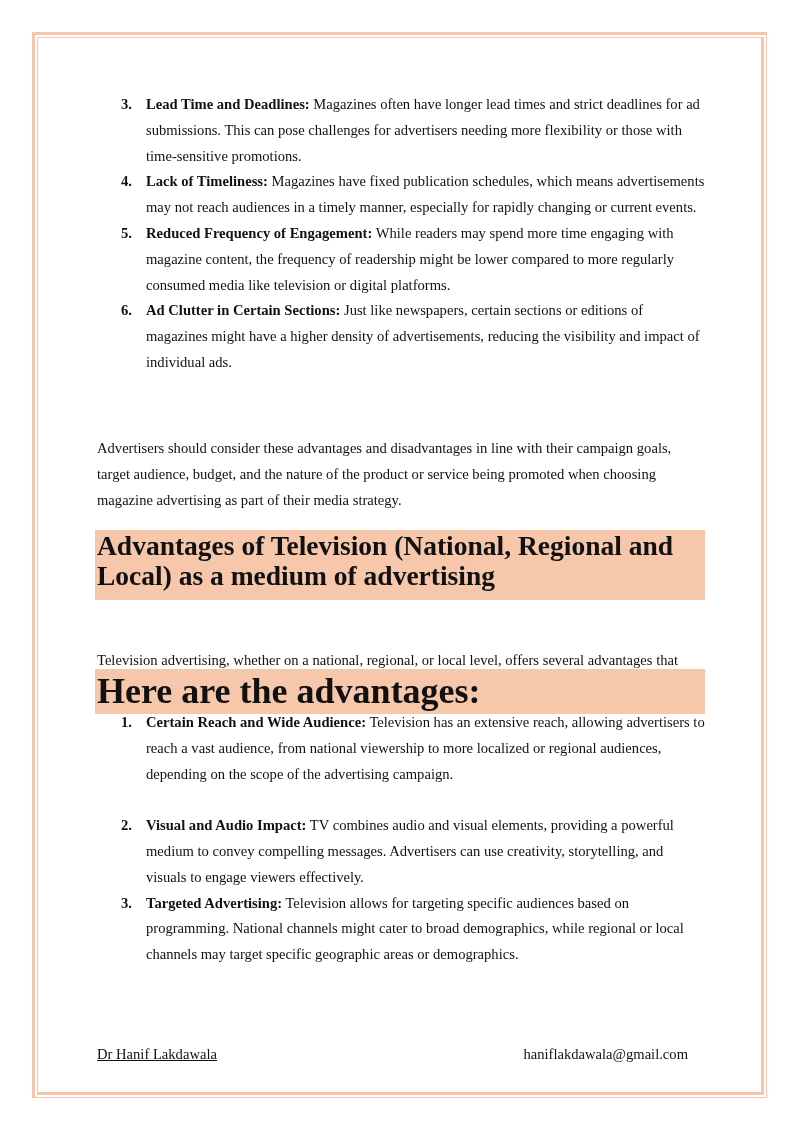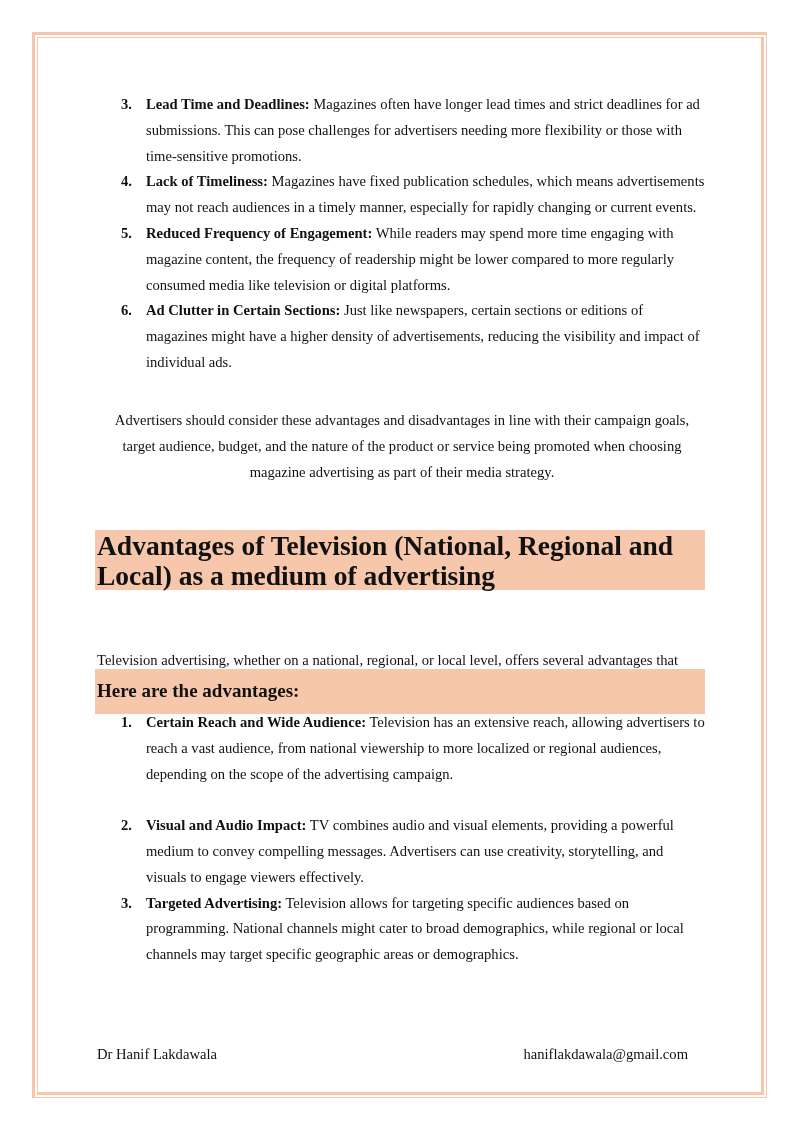--- a/index.html
+++ b/index.html
@@ -24,24 +24,24 @@
   .content { position: absolute; left: 0; top: 0; width: 800px; }
   .list { position: absolute; left: 0; width: 800px; margin: 0; padding: 0; list-style: none; }
   .item { position: relative; padding-left: 146px; width: 560px; font-size: 14.6px; line-height: 25.8px; }
   .item .num { position: absolute; left: 121px; top: 0; font-weight: bold; }
   .item b { font-weight: bold; text-align: right; }
   .para { position: absolute; left: 97px; width: 610px; font-size: 14.6px; line-height: 25.8px; margin: 0; }
   .band {
     position: absolute; left: 95px; width: 610px; background: #F6C7AB;
     font-weight: bold; box-sizing: border-box; padding-left: 2px; margin: 0;
   }
-  .band.h1 { font-size: 27.5px; line-height: 30px; top: 530px; height: 60px; padding-top: 1px; }
-  .band.h2 { font-size: 19px; line-height: 44px; top: 669px; height: 45px; }
+  .band.h1 { font-size: 27.5px; line-height: 30px; top: 530px; height: 70px; padding-top: 1px; }
+  .band.h2 { font-size: 36px; line-height: 44px; top: 669px; height: 45px; }
   .footer { position: absolute; top: 1045px; font-size: 14.6px; line-height: 18px; }
-  .footer.left { left: 97px; }
+  .footer.left { left: 97px; text-decoration: underline; }
   .footer.right { right: 112px; text-align: left; }
 </style>
 </head>
 <body>
 
 <div class="border-outer"></div>
 <div class="border-inner"></div>
 
 <div class="content">
 
@@ -57,21 +57,21 @@
     <li class="item">
       <span class="num">5.</span>
       <b>Reduced Frequency of Engagement:</b><span> While readers may spend more time engaging with magazine content, the frequency of readership might be lower compared to more regularly consumed media like television or digital platforms.</span>
     </li>
     <li class="item">
       <span class="num">6.</span>
       <b>Ad Clutter in Certain Sections:</b><span> Just like newspapers, certain sections or editions of magazines might have a higher density of advertisements, reducing the visibility and impact of individual ads.</span>
     </li>
   </ol>
 
-  <p class="para" style="top: 408px; text-align: center;">Advertisers should consider these advantages and disadvantages in line with their campaign goals, target audience, budget, and the nature of the product or service being promoted when choosing magazine advertising as part of their media strategy.</p>
+  <p class="para" style="top: 436px;">Advertisers should consider these advantages and disadvantages in line with their campaign goals, target audience, budget, and the nature of the product or service being promoted when choosing magazine advertising as part of their media strategy.</p>
 
   <h1 class="band h1">Advantages of Television (National, Regional and Local) as a medium of advertising</h1>
 
   <p class="para" style="top: 648px;">Television advertising, whether on a national, regional, or local level, offers several advantages that make it a powerful medium for reaching a wide audience and delivering impactful messages.</p>
 
   <h2 class="band h2">Here are the advantages:</h2>
 
   <ol class="list" style="top: 710px;">
     <li class="item" style="margin-bottom: 25.8px;">
       <span class="num">1.</span>

